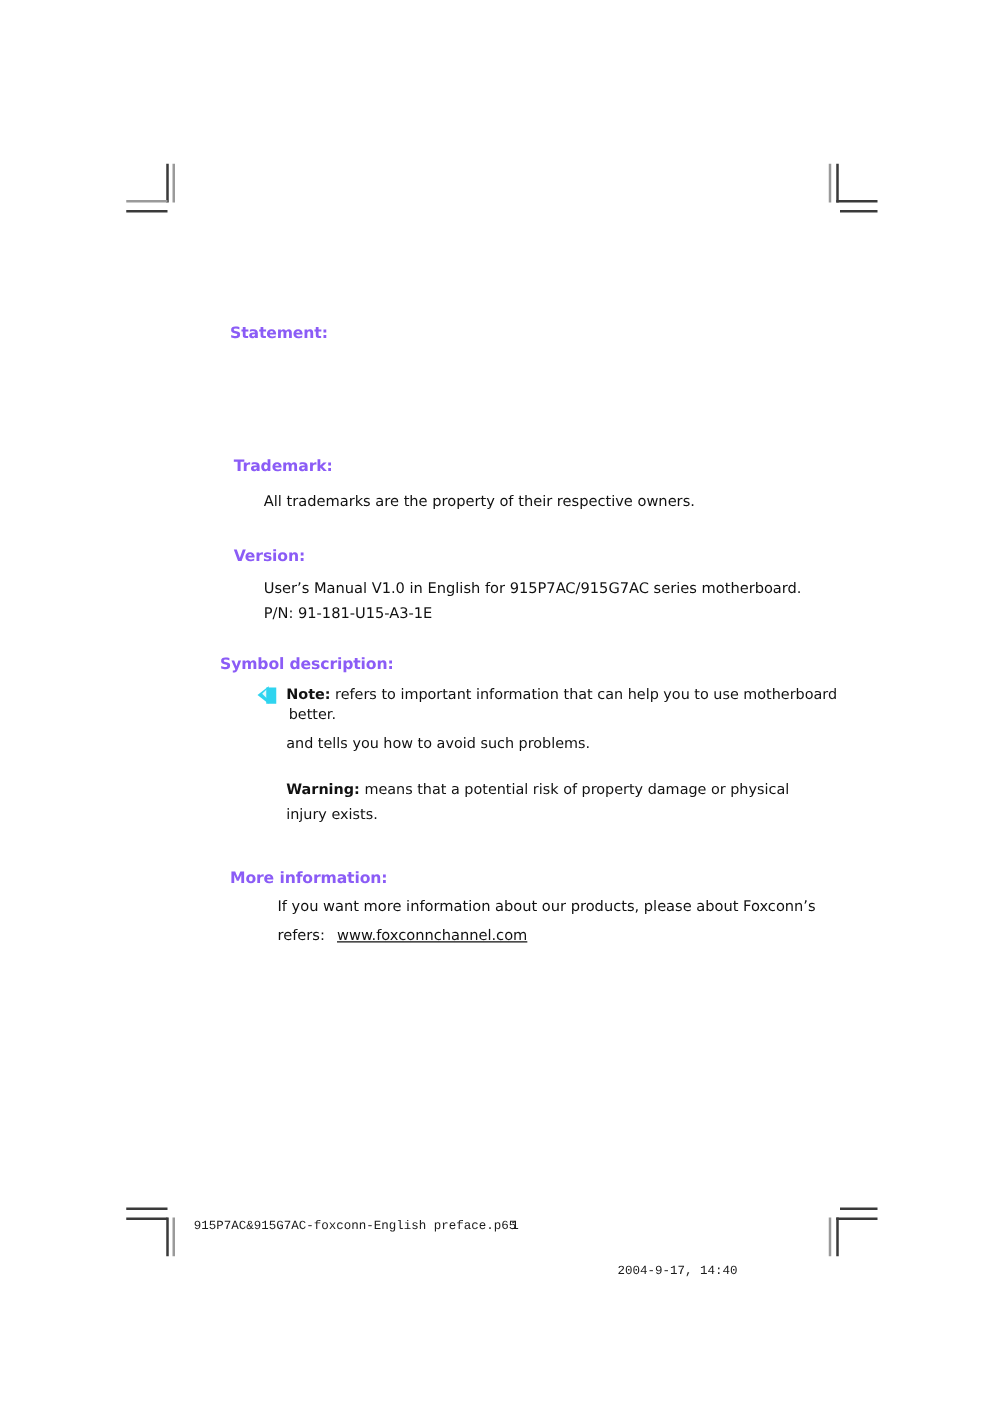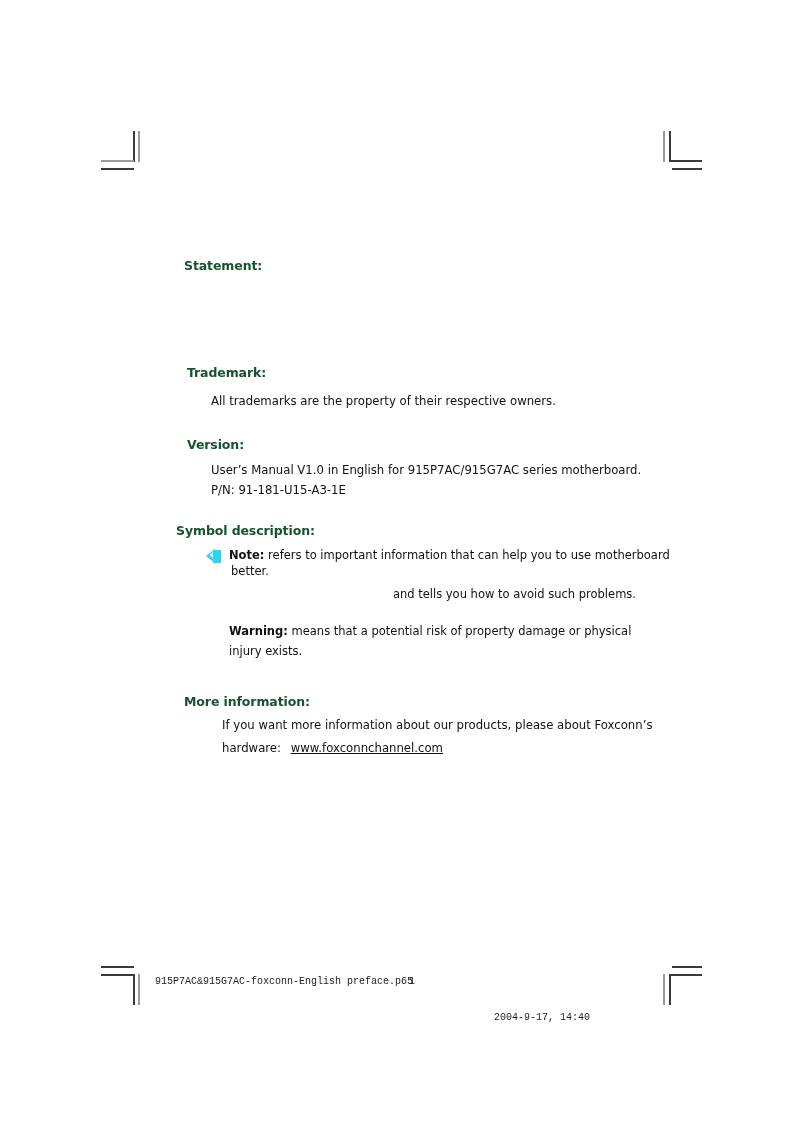--- a/index.html
+++ b/index.html
@@ -24,21 +24,21 @@
   
   .mark {
     position: absolute;
     background: #3a3a3a;
   }
   .mark.light { background: #9a9a9a; }
 
   
   .heading {
     position: absolute;
-    color: #14532d;
+    color: #8b5cf6;
     font-weight: bold;
     font-size: 12.5px;
     letter-spacing: -0.1px;
     white-space: nowrap;
   }
 
   
   .para {
     position: absolute;
     font-size: 11.7px;
@@ -191,39 +191,39 @@
       <span class="sym-icon icon-note" style="left:0px; top:1px;"><i></i></span>
       <span class="sym-text" style="padding-left:23px;">
         <b class="lbl">Note:</b>
         <span>refers to important information that can help you to use motherboard</span>
       </span>
       <span class="sym-cont" style="padding-left:25px; margin-top:2px;">better.</span>
     </div>
 
     <div class="sym-row" style="height:37px;">
       <span class="sym-icon icon-attention" style="left:1px; top:1px;"></span>
-      <span class="sym-cont" style="padding-left:23px; margin-top:2px;text-align:right;">and tells you how to avoid such problems.</span>
+      <span class="sym-cont" style="padding-left:23px; margin-top:2px;">and tells you how to avoid such problems.</span>
     </div>
 
     <div class="sym-row" style="height:40px;">
       <span class="sym-icon icon-warning" style="left:1px; top:1px;"></span>
       <span class="sym-text" style="padding-left:23px;">
         <b class="lbl">Warning:</b>
         <span>means that a potential risk of property damage or physical</span>
       </span>
       <span class="sym-cont" style="padding-left:23px; margin-top:6px;">injury exists.</span>
     </div>
 
   </div>
 
   <div class="heading" style="left:184px; top:694px;">More information:</div>
   <div class="para" style="left:222px; top:714px; line-height:23px;">
     <div>If you want more information about our products, please about Foxconn’s</div>
     <div>
-      <span>hardware:</span>
+      <span>refers:</span>
       <span style="display:inline-block;width:6px;"></span><a class="link" href="#" style="color:#111111;">www.foxconnchannel.com</a>
     </div>
   </div>
 
   <div class="footer" style="left:155px; top:976px;">
     <span>915P7AC&amp;915G7AC-foxconn-English preface.p65</span><span style="margin-left:-4px;">1</span>
   </div>
   <div class="footer" style="left:494px; top:976px;margin-top:36px;">2004-9-17, 14:40</div>
 
 </div>

